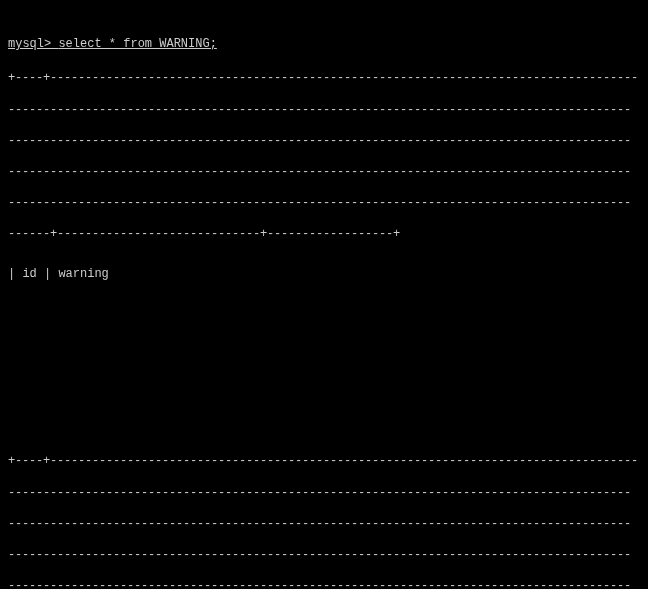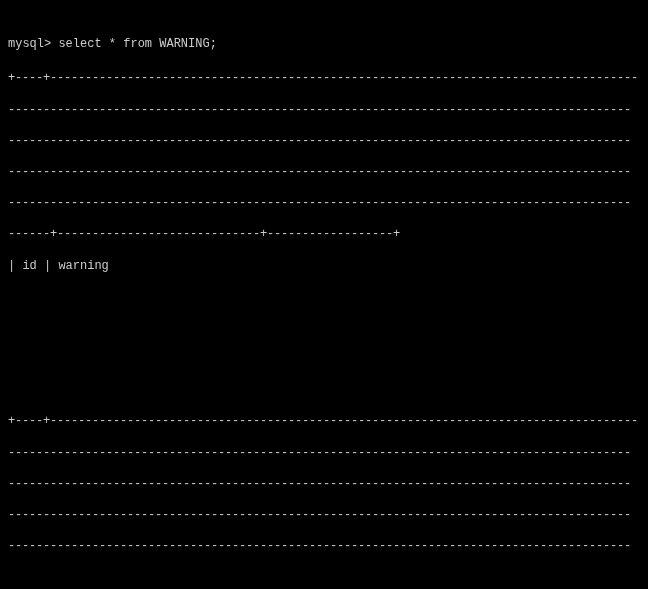--- a/index.html
+++ b/index.html
@@ -14,28 +14,30 @@
     height: 589px;
     overflow: hidden;
   }
   .terminal {
     padding: 6px 8px;
     white-space: pre-wrap;
     word-break: break-all;
   }
   .cmd-line {
     white-space: pre;
+    text-decoration: underline;
   }
   .dash-row {
     letter-spacing: -0.2px;
     color: #ccc;
     margin: 0;
   }
   .header-row {
     white-space: pre;
+    margin-top: 8px;
   }
   .gap {
     height: 3px;
   }
 </style>
 </head>
 <body>
 
 <div class="terminal">
 

